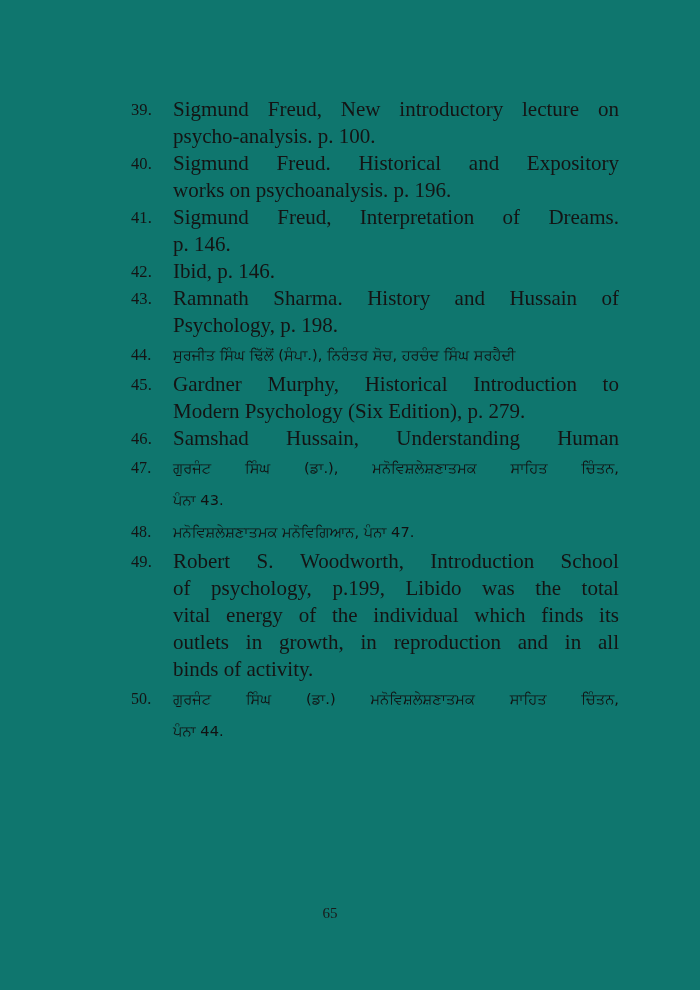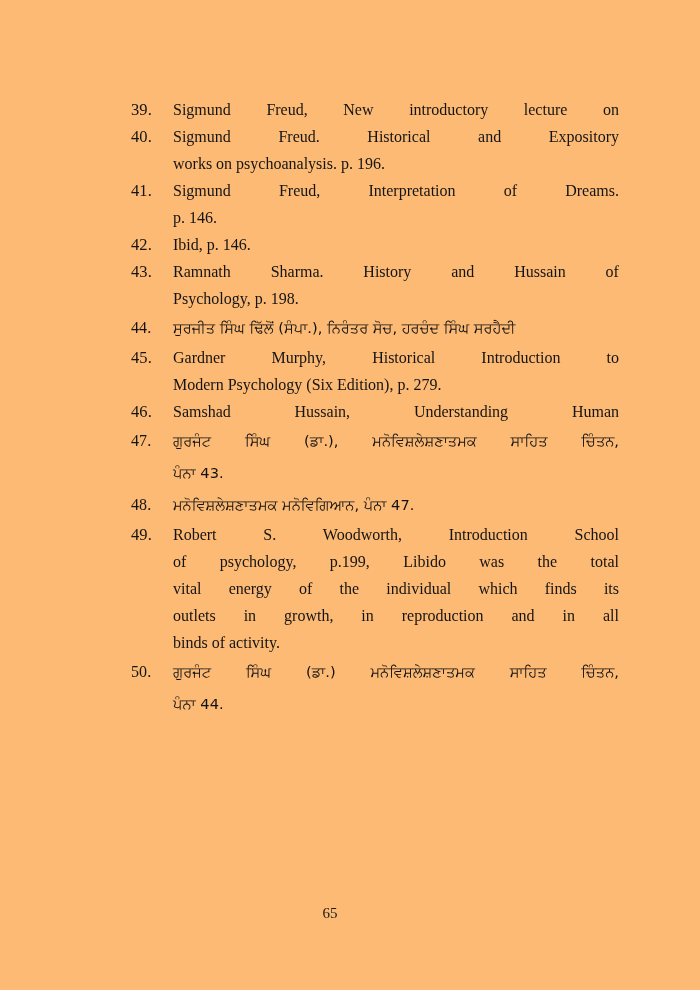--- a/index.html
+++ b/index.html
@@ -15,21 +15,21 @@
     overflow: hidden;
     position: relative;
   }
 
   .page {
     position: absolute;
     left: 0;
     top: 0;
     width: 700px;
     height: 990px;
-    background: #fdba74;
+    background: #0f766e;
   }
 
   .reference-list {
     position: absolute;
     left: 131px;
     top: 96px;
     width: 488px;
   }
 
   .ref-item {
@@ -50,21 +50,21 @@
   }
 
   .ref-body {
     flex: 1 1 auto;
     width: 446px;
   }
 
   
   .ref-body.latin {
     font-family: "Liberation Serif", "DejaVu Serif", serif;
-    font-size: 16px;
+    font-size: 21px;
     line-height: 27px;
     color: #141414;
   }
 
   
   .ref-body.gurmukhi {
     font-family: "DejaVu Sans", "Liberation Sans", sans-serif;
     font-size: 14.6px;
     line-height: 32px;
     color: #111111;
@@ -111,20 +111,21 @@
         <div class="ref-num">39.</div>
         <div class="ref-body latin">
           <div class="ref-line justify">
             <span>Sigmund</span>
             <span>Freud,</span>
             <span>New</span>
             <span>introductory</span>
             <span>lecture</span>
             <span>on</span>
           </div>
+          <div class="ref-line">psycho-analysis. p. 100.</div>
         </div>
       </div>
       <div class="ref-item">
         <div class="ref-num">40.</div>
         <div class="ref-body latin">
           <div class="ref-line justify">
             <span>Sigmund</span>
             <span>Freud.</span>
             <span>Historical</span>
             <span>and</span>

